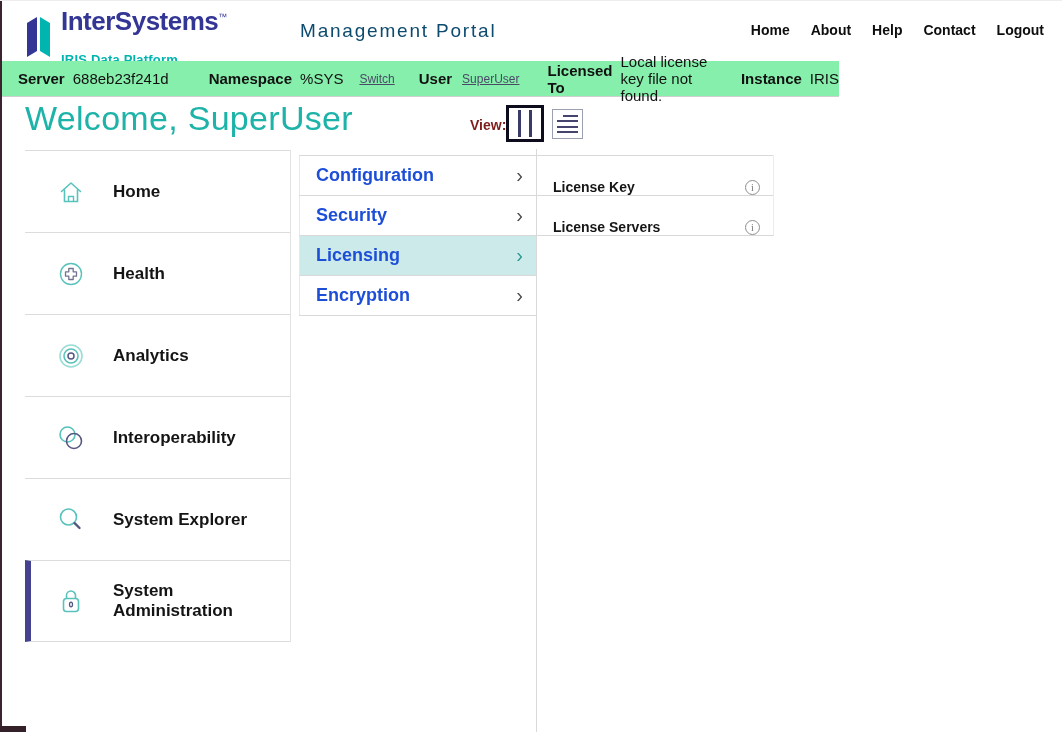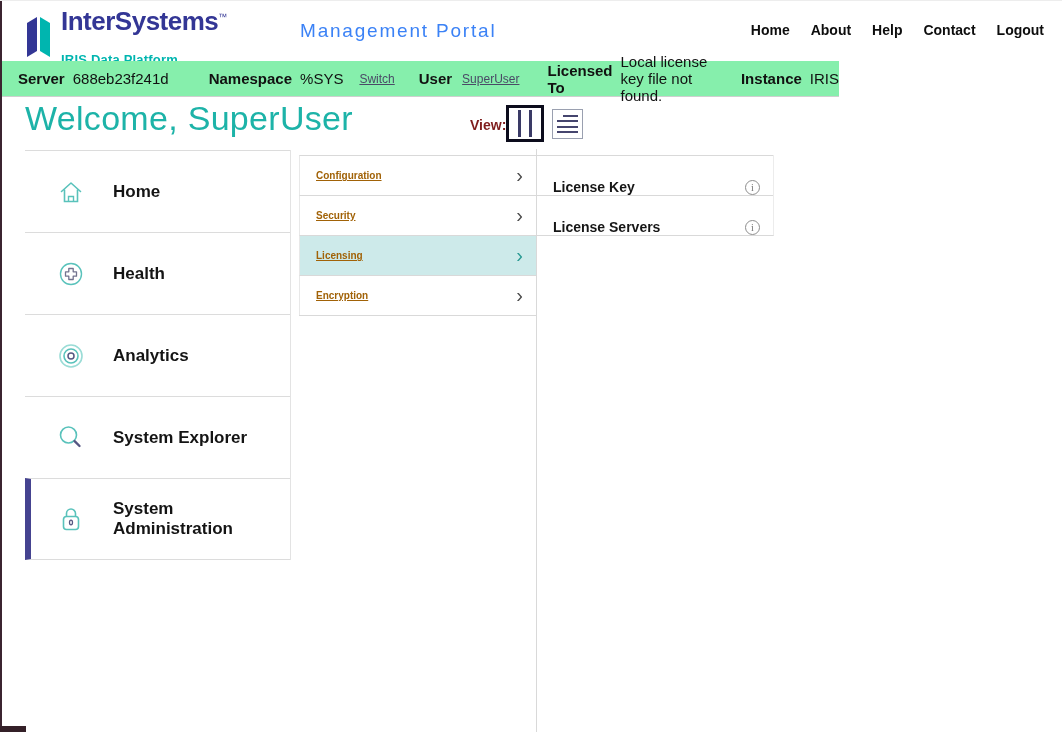--- a/index.html
+++ b/index.html
@@ -12,21 +12,21 @@
   .edge-left { position:absolute; left:0; top:0; width:2px; height:732px; background:#3b2430; z-index:50; }
   .corner-bl { position:absolute; left:0; bottom:0; width:26px; height:6px; background:#342028; z-index:50; }
 
   
   .header { position:absolute; top:0; left:0; width:1062px; height:60px; background:#fff; }
   .logo { position:absolute; left:24px; top:7px; display:flex; align-items:center; gap:7px; }
   .logo-text { display:flex; flex-direction:column; }
   .brand { font-size:26px; font-weight:700; color:#333695; letter-spacing:-0.5px; line-height:1.05; }
   .brand sup { font-size:9px; font-weight:400; color:#333695; }
   .brand-sub { font-size:13px; font-weight:700; color:#00b5af; letter-spacing:0.2px; margin-top:17px; }
-  .portal-title { position:absolute; left:300px; top:19px; font-size:19px; font-weight:500; letter-spacing:1.8px; color:#3b82f6; }
+  .portal-title { position:absolute; left:300px; top:19px; font-size:19px; font-weight:500; letter-spacing:1.8px; color:#0c4a6e; }
   .top-nav { position:absolute; right:18px; top:21px; display:flex; gap:21px; }
   .top-nav a { font-size:14px; font-weight:700; color:#0d0d0d; text-decoration:none; cursor:pointer; }
 
   
   .infobar {
     position:absolute; top:60px; left:0; width:839px; height:36px;
     display:flex; align-items:center; padding-left:18px;
     font-size:15px; color:#111; border-bottom:1px solid #cfcfcf; background:#86efac;
   }
   .infobar .lbl { font-weight:700; }
@@ -63,21 +63,21 @@
   .side-item.selected { border-left:6px solid #454390; padding-left:24px; }
   .s-icon { width:32px; height:32px; flex-shrink:0; }
 
   
   .submenu { position:absolute; left:299px; top:154px; width:237px; border-bottom:1px solid #d9d9d9; background:#fff; }
   .sub-item {
     height:40px; border-top:1px solid #d9d9d9; border-left:1px solid #e8e8e8;
     display:flex; align-items:center; justify-content:space-between;
     padding:0 13px 0 16px; background:#fff; cursor:pointer;
   }
-  .sub-item .m-label { font-size:10px; font-weight:700; color:#a16207;text-decoration:underline; }
+  .sub-item .m-label { font-size:18px; font-weight:700; color:#1d4ed8; }
   .sub-item .chev { font-size:20px; line-height:1; color:#4a4a4a; font-weight:400; margin-top:-2px; }
   .sub-item.selected { background:#cdeaea; }
   .sub-item.selected .chev { color:#2a9a93; }
 
   .divider-v { position:absolute; left:536px; top:148px; width:1px; height:584px; background:#d9d9d9; }
 
   
   .panel3 { position:absolute; left:537px; top:154px; width:237px; border-bottom:1px solid #d9d9d9; border-right:1px solid #ececec; background:#fff; }
   .p3-item {
     height:40px; border-top:1px solid #d9d9d9;
@@ -168,20 +168,27 @@
 
     <div class="side-item">
       <svg class="s-icon" viewBox="0 0 32 32" fill="none">
         <circle cx="16" cy="16" r="11" stroke="#9adcd6" stroke-width="1.6"></circle>
         <circle cx="16" cy="16" r="7" stroke="#59c2bb" stroke-width="1.6"></circle>
         <circle cx="16" cy="16" r="3" stroke="#565682" stroke-width="1.5"></circle>
       </svg>
       <span class="s-label">Analytics</span>
     </div>
 
+    <div class="side-item">
+      <svg class="s-icon" viewBox="0 0 32 32" fill="none">
+        <circle cx="12.5" cy="12.5" r="7.5" stroke="#59c2bb" stroke-width="1.6"></circle>
+        <circle cx="19" cy="19" r="7.5" stroke="#565682" stroke-width="1.6"></circle>
+      </svg>
+      <span class="s-label">Interoperability</span>
+    </div>
 
 
     <div class="side-item">
       <svg class="s-icon" viewBox="0 0 32 32" fill="none">
         <circle cx="13.5" cy="13" r="8" stroke="#59c2bb" stroke-width="1.6"></circle>
         <line x1="19.6" y1="19.2" x2="24.5" y2="24" stroke="#565682" stroke-width="2.4" stroke-linecap="round"></line>
       </svg>
       <span class="s-label">System Explorer</span>
     </div>
 

